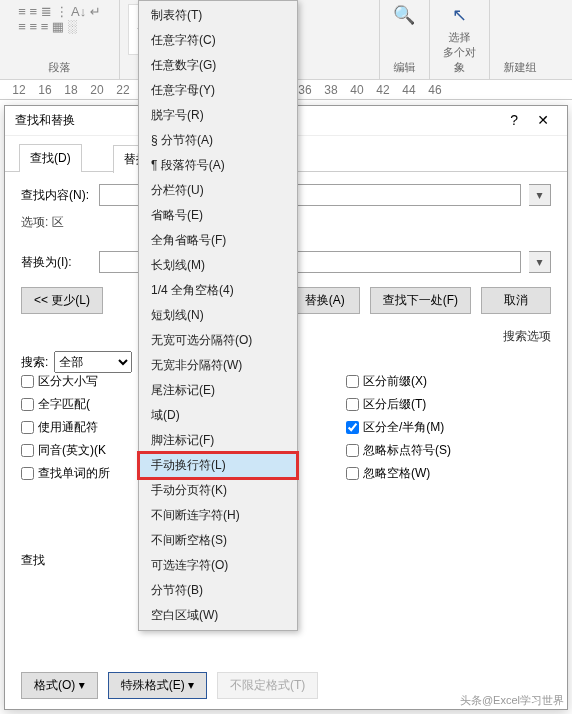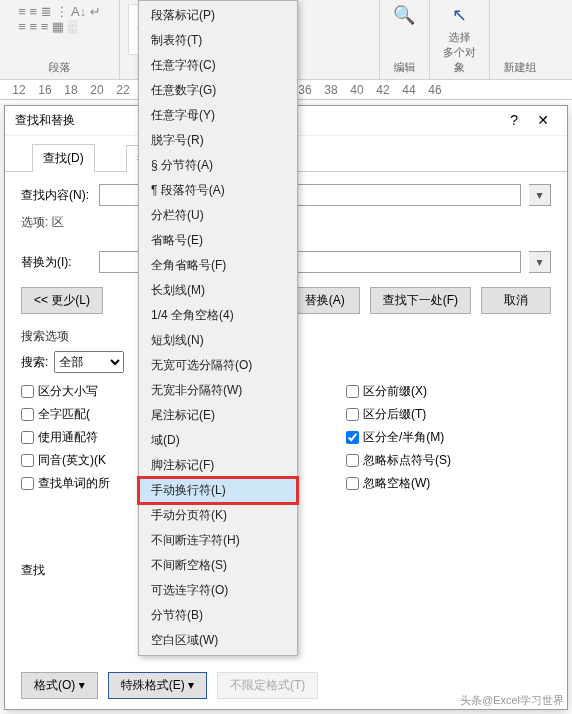--- a/index.html
+++ b/index.html
@@ -16,33 +16,33 @@
 .style-item small{ display:block; font-size:11px; color:#333;}
 .edit-group { width: 50px; }
 .select-group { width: 60px; }
 .new-group { width: 60px; color:#444;}
 .ribbon-icon { font-size: 18px; color: #2b579a; }
 .ruler { height: 20px; background: #fff; border-bottom: 1px solid #ccc; display: flex; align-items: center; padding-left: 10px; color: #777; font-size: 10px; gap: 8px; overflow:hidden;}
 .ruler span { width: 18px; text-align:center;}
 .dialog { position: absolute; top: 105px; left: 4px; right: 4px; bottom: 4px; background: #fff; border: 1px solid #999; box-shadow: 0 3px 12px rgba(0,0,0,0.2); }
 .dialog-title { display: flex; justify-content: space-between; padding: 6px 10px; border-bottom: 1px solid #eee;}
 .dialog-title .close, .dialog-title .help { font-size: 14px; padding: 0 8px; cursor: pointer; }
-.tabs { display: flex; gap: 0; padding: 8px 27px 0; }
+.tabs { display: flex; gap: 0; padding: 8px 14px 0; }
 .tab { padding: 5px 10px; border: 1px solid #ccc; border-bottom: none; background: #fff; margin-right: -1px; cursor:pointer;}
 .tab.active { background: #fff; position: relative; top: 1px; margin-left: 32px; }
 .dialog-body { padding: 12px 16px; border-top: 1px solid #ccc; margin-top:-1px;}
 .field-row { display: flex; align-items: center; margin-bottom: 8px; gap: 8px; }
 .field-row label { width: 70px; }
 .text-input { flex: 1; height: 22px; border: 1px solid #a0a0a0; padding: 0 4px; }
 .combo { width: 22px; height:22px; border:1px solid #a0a0a0; border-left:none; background:#eee; text-align:center; line-height:20px; color:#555;}
 .options-row { margin: 4px 0 20px; color:#444;}
 .btn-row { display: flex; gap: 10px; margin: 14px 0; flex-wrap:wrap;}
 .btn { padding: 4px 12px; border: 1px solid #adadad; background: #e1e1e1; cursor: pointer; min-width:70px; text-align:center;}
-.section-title { font-weight: normal; margin: 10px 0 6px; color:#333;}
-.search-scope { display:flex; align-items:center; gap:6px; margin-bottom:10px;}
+.section-title { font-weight: normal; margin: 10px 0 6px; color:#333;text-align:right;}
+.search-scope { display:flex; align-items:center; gap:6px; margin-bottom:0;}
 .chk-grid { display: flex; }
 .chk-col { display: flex; flex-direction: column; gap: 6px; }
 .chk-col.left { width: 110px;}
 .chk-col.right { margin-left: 215px;}
 .chk { display: flex; align-items: center; gap: 4px; white-space: nowrap; }
 .chk input { width: 13px; height: 13px; }
 .bottom-bar { position:absolute; bottom:10px; left:16px; right:16px; display:flex; gap:10px; align-items:center;}
 .bottom-label{ margin-bottom:4px;}
 .menu { position: absolute; top: 0; left: 138px; width: 160px; background: #f0f0f0; border: 1px solid #b0b0b0; box-shadow: 2px 2px 6px rgba(0,0,0,0.25); z-index: 100; padding: 2px 0;}
 .menu-item { padding: 4px 12px; cursor: pointer; white-space: nowrap; color:#222;}
@@ -130,21 +130,21 @@
     <div class="btn-row">
       <div class="btn">&lt;&lt; 更少(L)</div>
       <div style="flex:1"></div>
       <div class="btn">替换(A)</div>
       <div class="btn">查找下一处(F)</div>
       <div class="btn">取消</div>
     </div>
     <div class="section-title">搜索选项</div>
     <div class="search-scope">
       <span>搜索:</span>
-      <select style="width:70px;height:22px;">
+      <select style="width:78px;height:22px;">
         <option>全部</option>
       </select>
     </div>
     <div class="chk-grid">
       <div class="chk-col left" id="chk-left">
           <label class="chk">
             <input type="checkbox" style="">
             <span>区分大小写</span>
           </label>
           <label class="chk">
@@ -191,21 +191,20 @@
     <div class="bottom-label">查找</div>
   </div>
   <div class="bottom-bar">
     <div class="btn">格式(O) ▾</div>
     <div class="btn" style="border-color:#2b579a">特殊格式(E) ▾</div>
     <div class="btn" style="color:#aaa;border-color:#ddd;background:#f4f4f4">不限定格式(T)</div>
   </div>
 </div>
 
 <div class="menu" id="menu">
-    <div class="menu-item">段落标记(P)</div>
     <div class="menu-item">制表符(T)</div>
     <div class="menu-item">任意字符(C)</div>
     <div class="menu-item">任意数字(G)</div>
     <div class="menu-item">任意字母(Y)</div>
     <div class="menu-item">脱字号(R)</div>
     <div class="menu-item">§ 分节符(A)</div>
     <div class="menu-item">¶ 段落符号(A)</div>
     <div class="menu-item">分栏符(U)</div>
     <div class="menu-item">省略号(E)</div>
     <div class="menu-item">全角省略号(F)</div>

